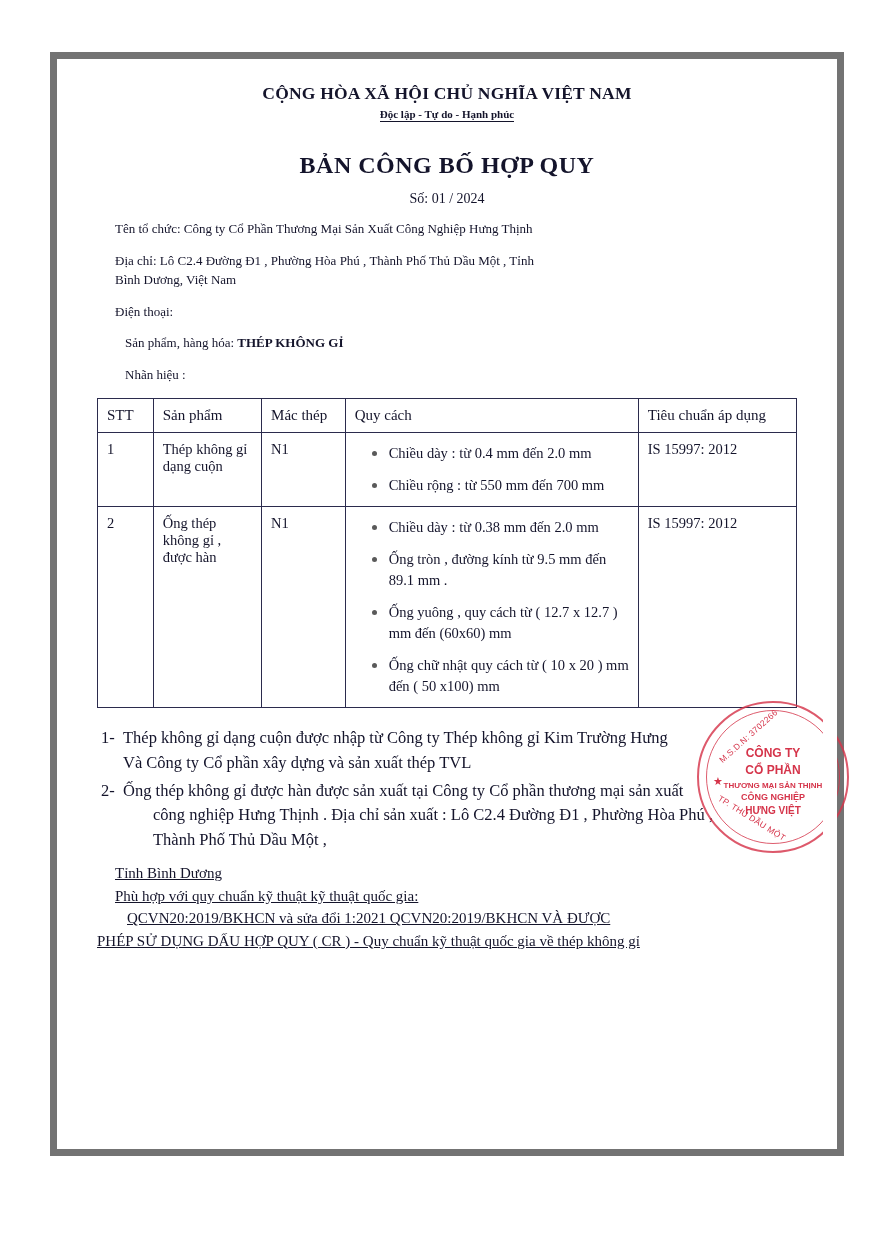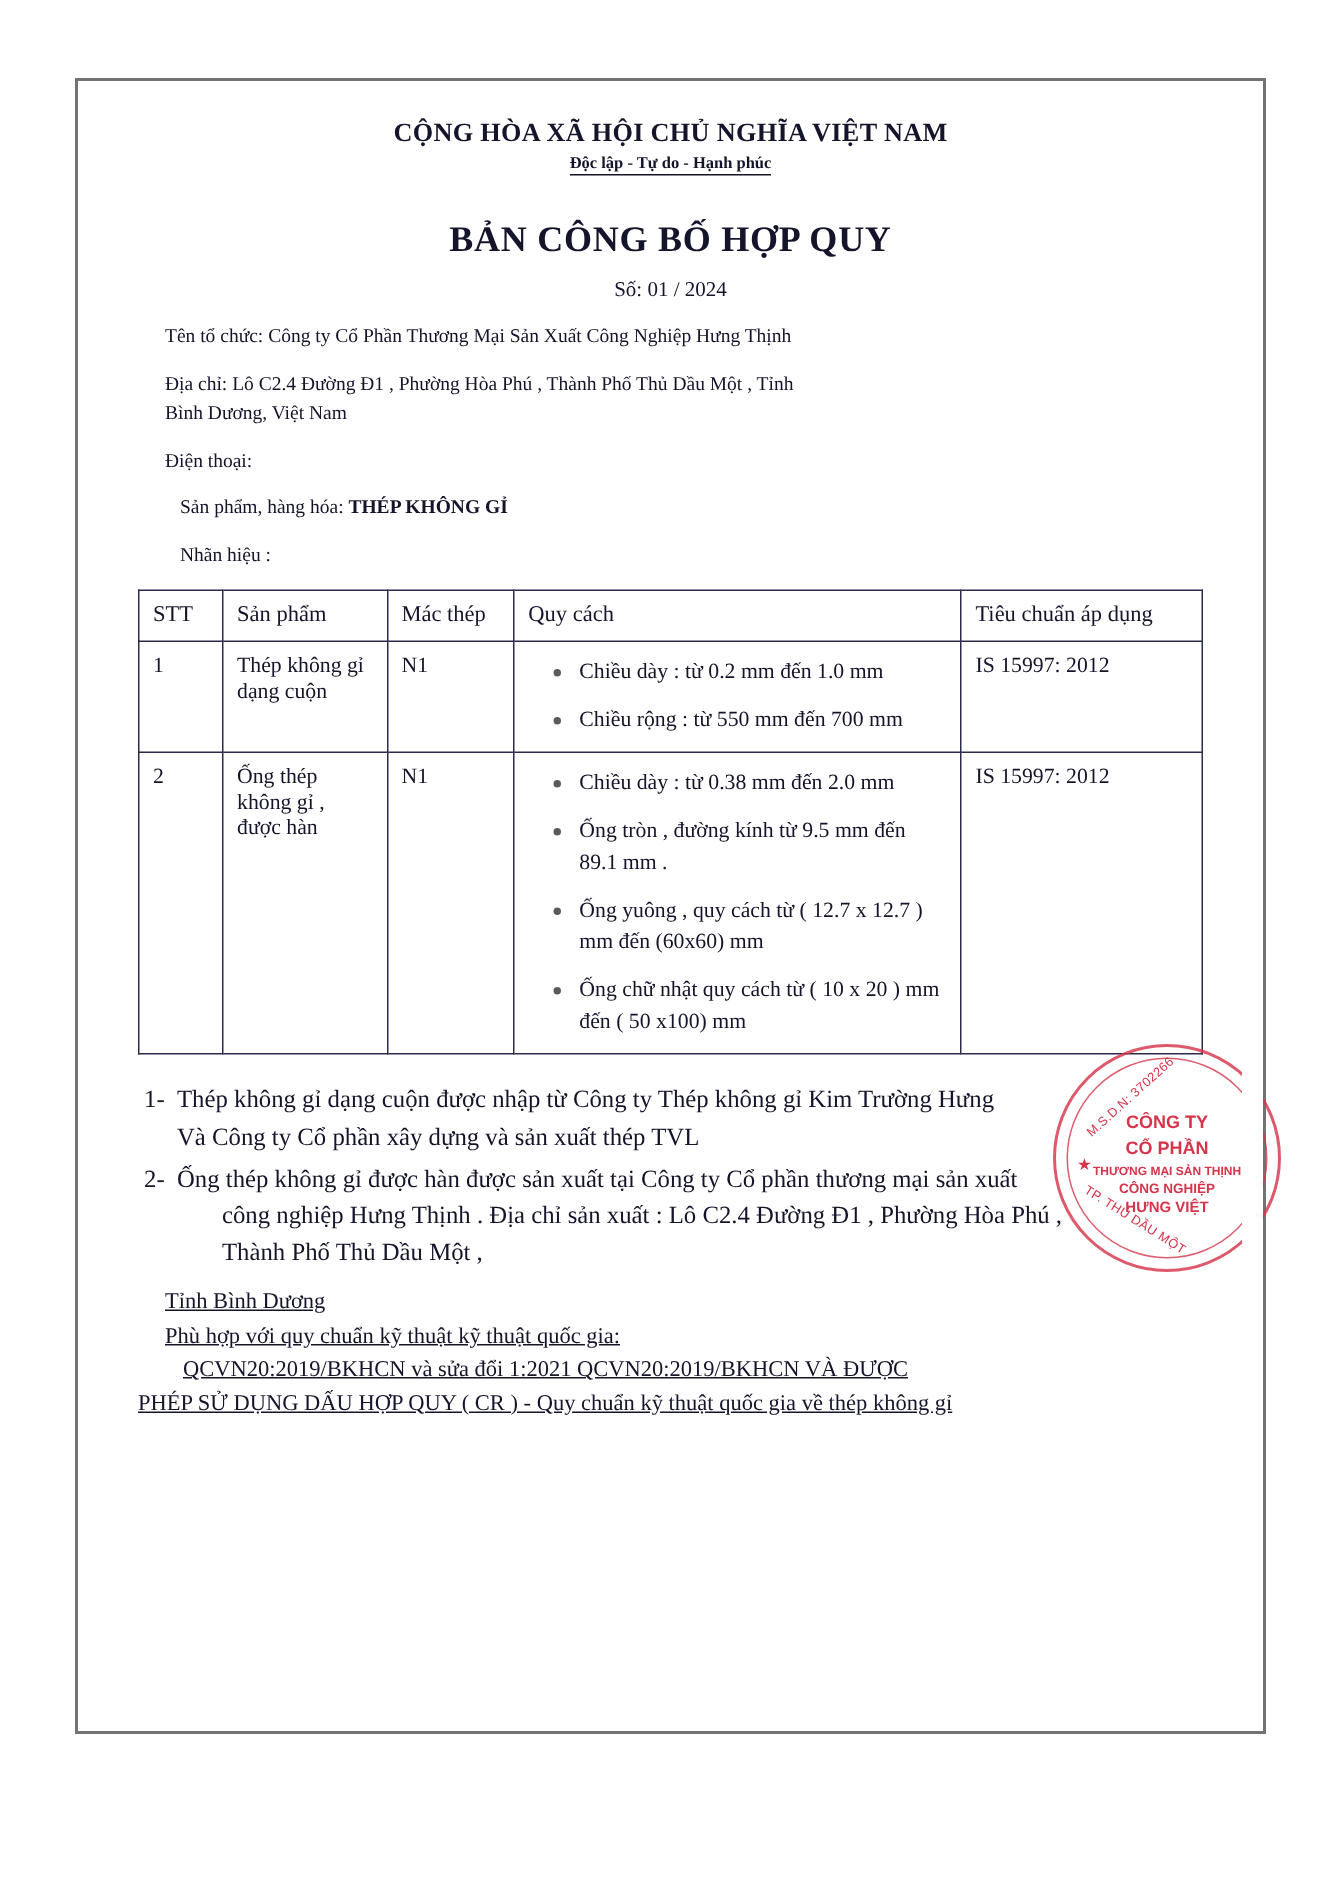--- a/index.html
+++ b/index.html
@@ -15,21 +15,21 @@
     color: #1a1a2e;
     position: relative;
     overflow: hidden;
   }
   .page {
     position: absolute;
     left: 50px;
     top: 52px;
     width: 794px;
     height: 1104px;
-    border: 2px solid #737373;
+    border: 7px solid #737373;
     background: #fff;
   }
   .inner {
     padding: 18px 40px 10px 40px;
   }
   .national-title {
     text-align: center;
     font-weight: bold;
     font-size: 17.5px;
     letter-spacing: 0.2px;
@@ -236,21 +236,21 @@
           <th class="col-tc">Tiêu chuẩn áp dụng</th>
         </tr>
       </thead>
       <tbody>
         <tr>
           <td class="center cellpad">1</td>
           <td class="justify cellpad">Thép không gỉ dạng cuộn</td>
           <td class="center cellpad">N1</td>
           <td>
             <ul class="bullets">
-              <li>Chiều dày : từ 0.2 mm đến 1.0 mm</li>
+              <li>Chiều dày : từ 0.4 mm đến 2.0 mm</li>
               <li>Chiều rộng : từ 550 mm đến 700 mm</li>
             </ul>
           </td>
           <td class="cellpad">IS 15997: 2012</td>
         </tr>
         <tr>
           <td class="center cellpad">2</td>
           <td class="justify cellpad">Ống thép không gỉ , được hàn</td>
           <td class="center cellpad">N1</td>
           <td>

